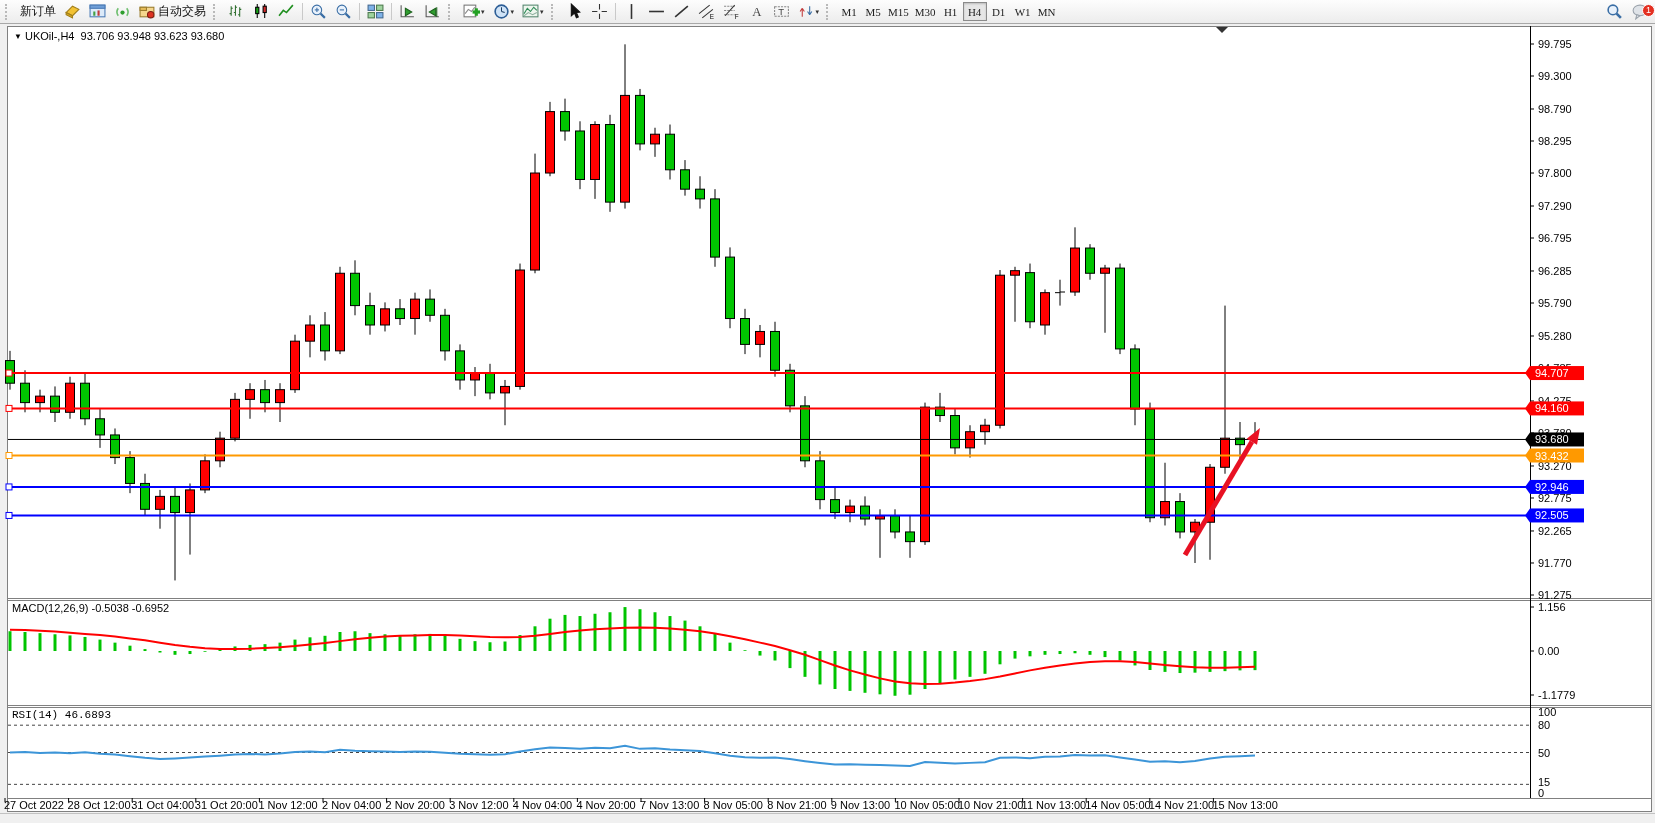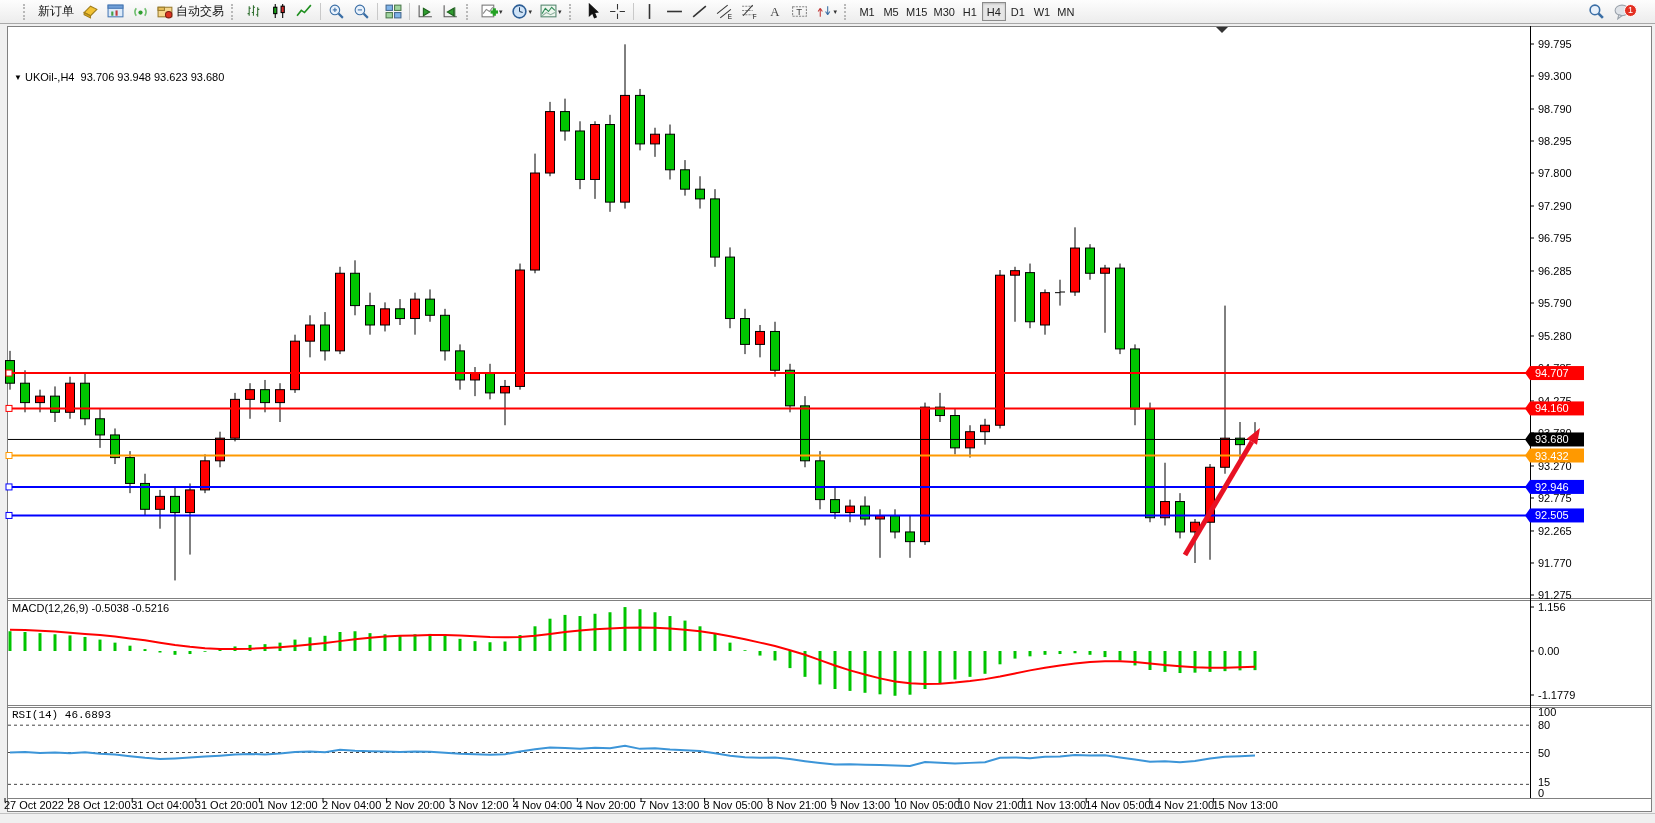--- a/index.html
+++ b/index.html
@@ -1,39 +1,39 @@
 <!DOCTYPE html>
 <html><head>
 <meta charset="utf-8">
 <style>
   html,body{margin:0;padding:0;width:1655px;height:823px;overflow:hidden;
     font-family:"Liberation Sans","DejaVu Sans",sans-serif;background:#f0f0f0;}
   
   .toolbar{position:absolute;left:0;top:0;width:1655px;height:24px;
     background:linear-gradient(#fdfdfd,#ececec);border-bottom:1px solid #a8a8a8;
-    display:flex;align-items:center;box-sizing:border-box;padding:0 20px;}
+    display:flex;align-items:center;box-sizing:border-box;padding:0 2px;}
   .tbtn{height:20px;min-width:20px;display:flex;align-items:center;justify-content:center;
     border:1px solid transparent;background:transparent;padding:0 2px;margin:0 1px;
     font-size:12px;color:#111;cursor:default;box-sizing:border-box;}
   .tbtn .lbl{margin-left:2px;white-space:nowrap;}
   .caret{font-size:7px;color:#333;margin-left:1px;}
   .grip{width:5px;height:16px;border-left:2px dotted #b9b9b9;margin:0 4px 0 3px;}
   .sep{width:1px;height:17px;background:#c9c9c9;margin:0 3px;}
   .tf{font-size:11px;color:#222;height:19px;min-width:24px;display:flex;align-items:center;
     justify-content:center;border:1px solid transparent;margin:0;padding:0 2px;box-sizing:border-box;}
   .tf.active{border:1px solid #8b8b8b;background:#e6e6e6;box-shadow:inset 0 1px 2px #bbb;}
   .spacer{flex:1;}
   .badge{position:absolute;top:1px;right:-4px;background:#e33022;color:#fff;border-radius:8px;
     min-width:13px;height:13px;font-size:9px;display:flex;align-items:center;justify-content:center;
     border:1px solid #fff;box-sizing:border-box;padding:0 2px;}
   .chatwrap{position:relative;}
   
   #chartsvg{position:absolute;left:0;top:0;}
   .ov{position:absolute;font-size:11px;color:#000;white-space:pre;}
-  #symline{left:14px;top:30px;margin-top:41px;}
+  #symline{left:14px;top:30px;}
   #macdline{left:12px;top:602px;}
   #rsiline{left:12px;top:709px;font-family:Liberation Mono, monospace;}
   .statusbar{position:absolute;left:0;top:813px;width:1655px;height:10px;
     background:#f0f0f0;border-top:1px solid #c2c2c2;}
 </style>
 </head>
 <body>
 
 <div class="toolbar">
   <div class="grip"></div>
@@ -224,21 +224,21 @@
   <div class="tbtn">
     <svg width="17" height="17" viewBox="0 0 16 16">
         <path d="M4 13 L4 5 M4 5 l-2 3 M4 5 l2 3" stroke="#c23a3a" fill="none"></path>
         <path d="M11 3 L11 11 M11 11 l-2 -3 M11 11 l2 -3" stroke="#3a6ea5" fill="none"></path>
       </svg>
     <span class="caret">▾</span>
   </div>
 
   <div class="grip"></div>
 
-  <div id="tf-group" style="display:flex;">
+  <div id="tf-group" style="display:flex;font-family:Liberation Serif, serif;">
       <div class="tf">M1</div>
       <div class="tf">M5</div>
       <div class="tf">M15</div>
       <div class="tf">M30</div>
       <div class="tf">H1</div>
       <div class="tf active">H4</div>
       <div class="tf">D1</div>
       <div class="tf">W1</div>
       <div class="tf">MN</div>
     </div>
@@ -655,16 +655,16 @@
       <text x="1148.8" y="809" font-size="11" fill="#000">14 Nov 21:00</text>
       <line x1="1213.4" y1="798" x2="1213.4" y2="802" stroke="#000"></line>
       <text x="1212.4" y="809" font-size="11" fill="#000">15 Nov 13:00</text>
     </g>
     <polygon points="1216,27 1228,27 1222,33" fill="#333"></polygon>
     <line x1="1185" y1="555" x2="1251.863986061369" y2="441.77698360274854" stroke="#e81123" stroke-width="5"></line>
     <polygon points="1260,428 1257.0303549123996,444.8279888297352 1246.6976172103382,438.7259783757619" fill="#e81123"></polygon>
   </svg>
 
 <div class="ov" id="symline"><span style="font-size:8px;vertical-align:1px;">▼</span> <span>UKOil-,H4  93.706 93.948 93.623 93.680</span></div>
-<div class="ov" id="macdline">MACD(12,26,9) -0.5038 -0.5216</div>
+<div class="ov" id="macdline">MACD(12,26,9) -0.5038 -0.6952</div>
 <div class="ov" id="rsiline">RSI(14) 46.6893</div>
 
 <div class="statusbar"></div>
 
 </body></html>

